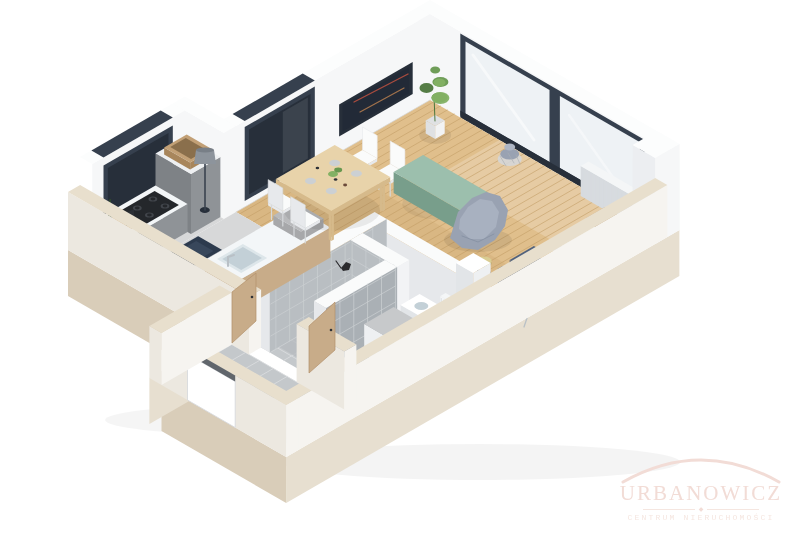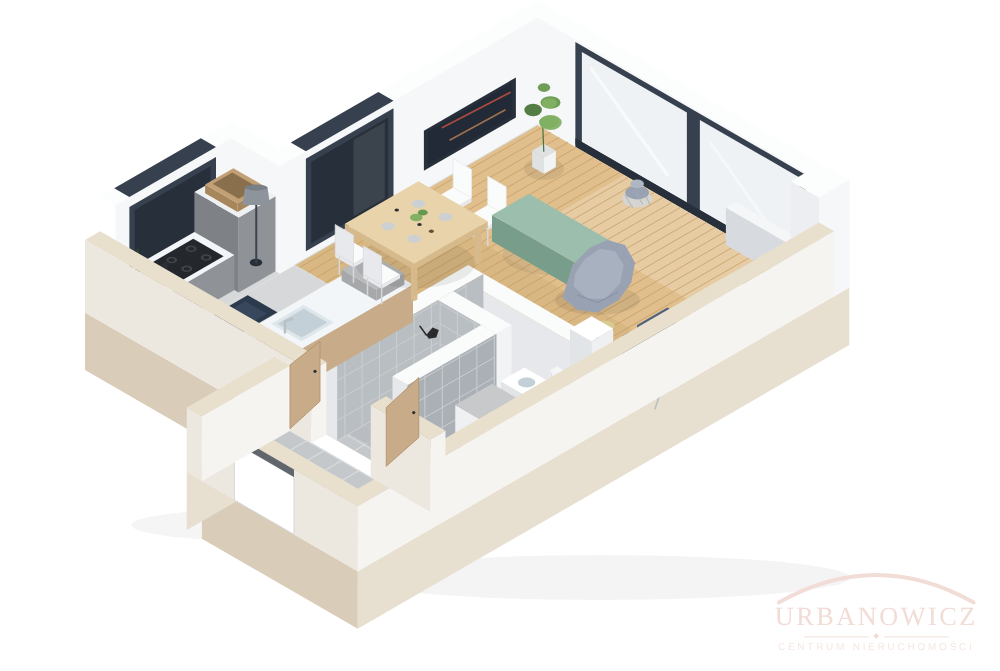--- a/index.html
+++ b/index.html
@@ -6,21 +6,21 @@
   body{width:800px;height:537px;overflow:hidden;position:relative;font-family:"Liberation Sans",sans-serif;}
   .stage{position:absolute;left:0;top:0;width:800px;height:537px;background:#ffffff;}
   svg#scene{position:absolute;left:0;top:0;}
   .watermark{position:absolute;left:606px;top:438px;width:190px;text-align:center;pointer-events:none;}
   .wm-arch{display:block;margin:0 auto -2px auto;}
   .wm-arch path{stroke:var(--wm);fill:none;stroke-width:3;stroke-linecap:round;}
   .wm-title{font-family:"Liberation Serif",serif;font-size:21px;letter-spacing:2px;color:var(--wm);font-weight:400;line-height:1.05;}
   .wm-div{display:flex;align-items:center;justify-content:center;gap:4px;margin:2px 0 1px 0;}
   .wm-div .ln{display:inline-block;height:1px;width:52px;background:var(--wm2);}
   .wm-div .dia{font-size:6px;color:var(--wm);line-height:1;}
-  .wm-sub{font-family:Liberation Sans, sans-serif;font-size:8px;letter-spacing:2.2px;color:var(--wm2);}
+  .wm-sub{font-family:Liberation Mono, monospace;font-size:8px;letter-spacing:2.2px;color:var(--wm2);}
 </style>
 </head>
 <body>
 
 <div class="stage">
   <svg id="scene" width="800" height="537" viewBox="0 0 800 537">
       <ellipse cx="480" cy="462" rx="200" ry="18" fill="#000000" opacity="0.045"></ellipse>
       <ellipse cx="235" cy="420" rx="130" ry="14" fill="#000000" opacity="0.04"></ellipse>
       <polygon points="679.4,276 286.2,503 286.2,457 679.4,230" fill="#e7dfd0"></polygon>
       <polygon points="161.5,431 286.2,503 286.2,457 161.5,385" fill="#d9cdb9"></polygon>

